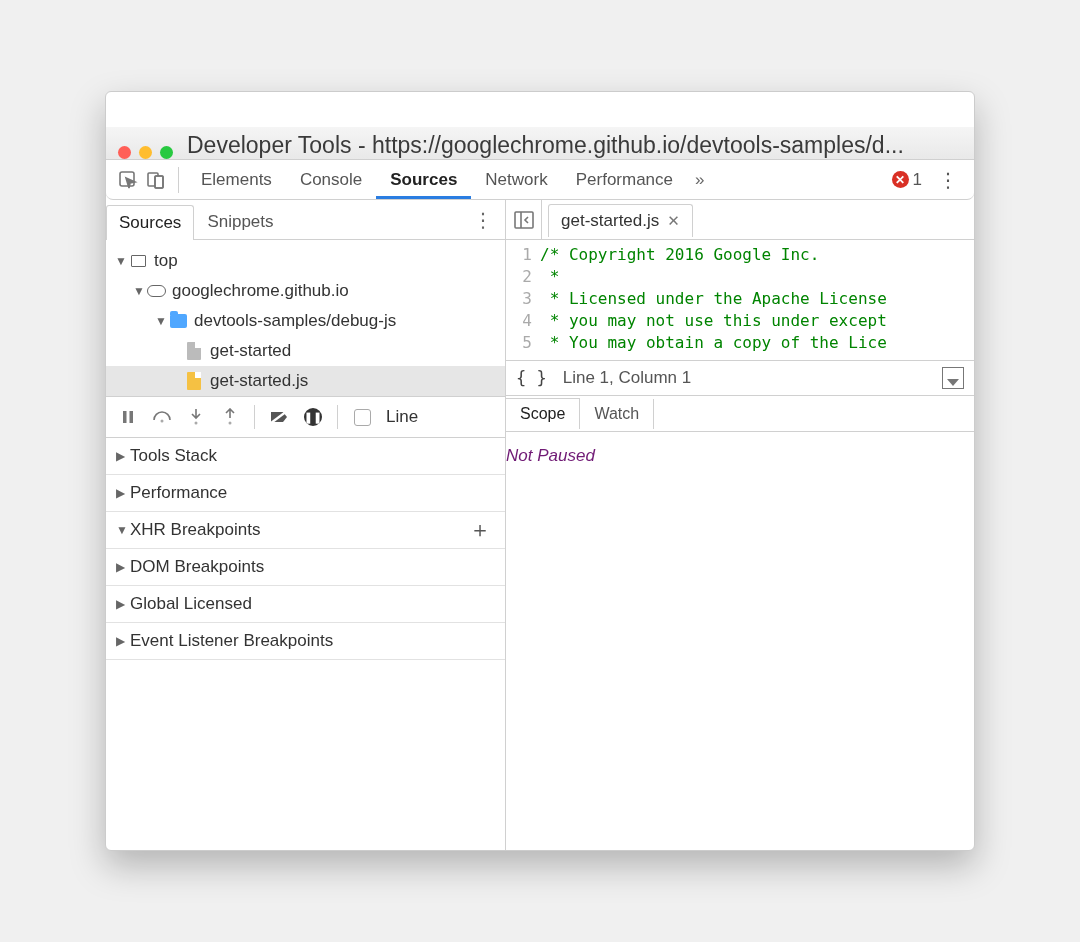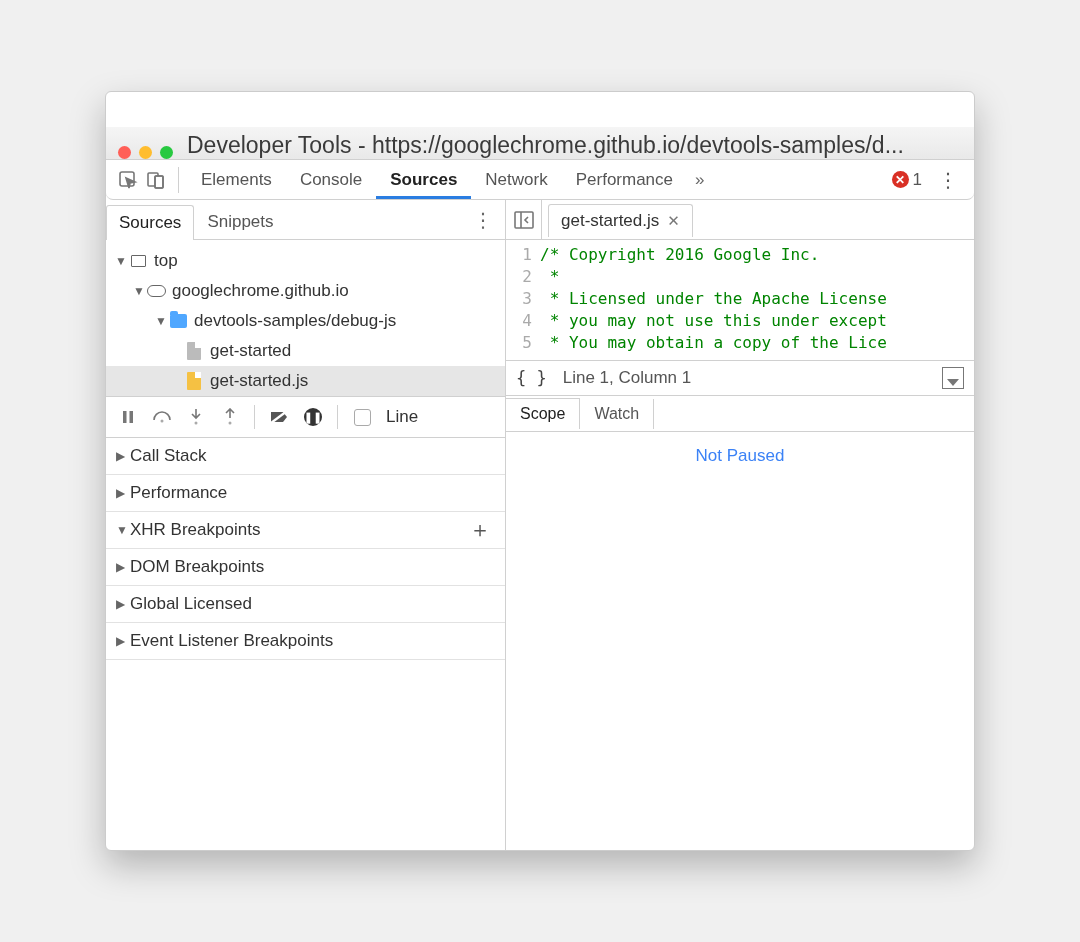--- a/index.html
+++ b/index.html
@@ -110,21 +110,21 @@
   .code{ flex:1; padding:4px 0; white-space:pre; color:#008400;}
 
   .footer{ height:36px; border-top:1px solid #d0d0d0; border-bottom:1px solid #d0d0d0; display:flex; align-items:center; padding:0 10px; font-size:17px; color:#555;}
   .footer .brace{ font-family:Menlo,monospace; font-size:17px; margin-right:16px; color:#444;}
   .footer .snap{ margin-left:auto; width:22px;height:22px;border:1.5px solid #777; display:flex;align-items:flex-end;justify-content:center;}
   .footer .snap div{ width:0;height:0;border-left:6px solid transparent;border-right:6px solid transparent;border-top:7px solid #777; margin-bottom:2px;}
 
   .right-tabs{ height:36px; display:flex; align-items:center; border-bottom:1px solid #d0d0d0; font-size:16px; color:#555;}
   .right-tabs .tab{ padding:6px 14px; border-right:1px solid #d0d0d0;}
   .right-tabs .tab.active{ background:#fff; color:#222; border-top:1px solid #d0d0d0; position:relative; }
-  .right-body{ flex:1; display:flex; align-items:flex-start; justify-content:center; padding-top:14px; color:#3b82f6; font-size:17px;}
+  .right-body{ flex:1; display:flex; align-items:flex-start; padding-top:14px; font-style:italic; color:#701a75; font-size:17px;}
 
   
   svg{ stroke:#777; fill:none; stroke-width:1.6;}
 </style>
 </head>
 <body>
 
 <div class="window">
 
   <div class="titlebar">
@@ -249,21 +249,21 @@
         <div class="btn">
             <div class="chk"></div>
           </div>
         <span class="async-label">Line</span>
       </div>
 
       <div class="accordion">
         <div class="sect">
           <div class="hdr">
               <span class="arrow">▶</span>
-              <span>Call Stack</span>
+              <span>Tools Stack</span>
             </div>
         </div>
         <div class="sect">
           <div class="hdr">
               <span class="arrow">▶</span>
               <span>Performance</span>
             </div>
         </div>
         <div class="sect">
           <div class="hdr">

